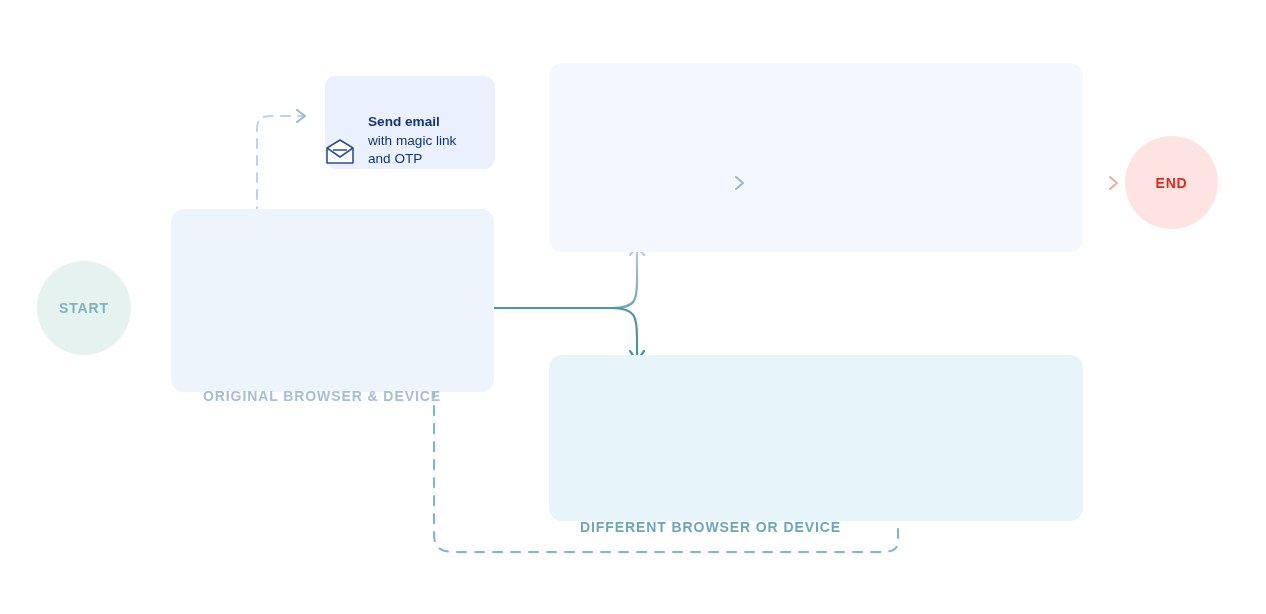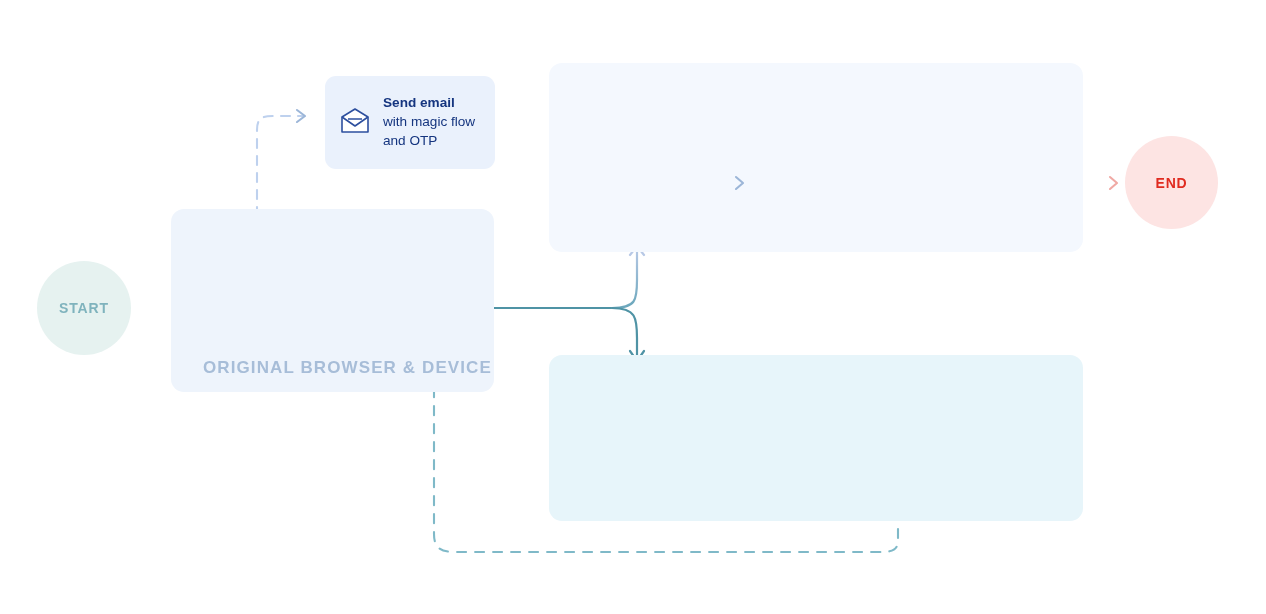--- a/index.html
+++ b/index.html
@@ -73,33 +73,34 @@
   .step-box .t { padding: 0 8px; }
 
   .step-box.teal {
     background: #5a9fb0;
     color: #ffffff;
   }
 
   
   .panel-footer {
     position: absolute;
-    font-size: 17px; font-weight: bold; letter-spacing: 0.065em;
+    font-size: 14px; font-weight: bold; letter-spacing: 0.065em;
     white-space: nowrap;
+    margin-top: 30px;
   }
   #footer-original { left: 203px; top: 358px; color: #a7bdd8; z-index: 3; }
   #footer-different { left: 580px; top: 489px; color: #6aa8b9; z-index: 3; }
 
   
   #send-email-card {
     position: absolute; z-index: 3;
     left: 325px; top: 76px; width: 170px; height: 93px;
     background: #eaf1fc; border-radius: 11px;
-    display: flex; align-items: center;
-    padding-left: 15px; gap: 13px;
+    display: flex; align-items: flex-end;
+    gap: 13px;
   }
   #send-email-card .card-text {
     color: #15357f; font-size: 13.6px; line-height: 1.38;
   }
   #send-email-card .card-text b { font-weight: bold; }
 
   
   #group-tab1 { position: absolute; left: 203px; top: 233px; width: 262px; }
   #group-tab1 .boxrow { display: flex; align-items: center; margin-top: 9px; }
   #box-start-flow { width: 100px; height: 66px; }
@@ -187,21 +188,21 @@
   <div id="send-email-card">
     <span>
       <svg width="30" height="26" viewBox="0 0 30 26" xmlns="http://www.w3.org/2000/svg">
         <path d="M2 9 L2 24 L28 24 L28 9 L15 1 Z" fill="#ffffff" stroke="#2d4f9e" stroke-width="1.6" stroke-linejoin="round"></path>
         <path d="M2 9 L15 18 L28 9" fill="none" stroke="#2d4f9e" stroke-width="1.6" stroke-linejoin="round"></path>
         <line x1="8" y1="11" x2="22" y2="11" stroke="#2d4f9e" stroke-width="1.5"></line>
       </svg>
     </span>
     <div class="card-text">
       <div><b>Send email</b></div>
-      <div>with magic flow</div>
+      <div>with magic link</div>
       <div>and OTP</div>
     </div>
   </div>
 
   <div id="group-tab1">
     <div class="tab-label">BROWSER TAB 1</div>
     <div class="tab-bar"></div>
     <div class="boxrow">
       <div class="step-box" id="box-start-flow">
         <span class="t">
@@ -284,20 +285,21 @@
       </svg>
       <div class="step-box teal" id="box-tell-user">
         <span class="t">
           <b>Tell</b>
           <span>user to sign in with OTP in</span><br>
           <span>original browser</span>
         </span>
       </div>
     </div>
   </div>
+  <div class="panel-footer" id="footer-different">DIFFERENT BROWSER OR DEVICE</div>
 
   <div class="terminal" id="start-node">
     <span>START</span>
   </div>
   <div class="terminal" id="end-node">
     <span>END</span>
   </div>
 
 </div>
 

